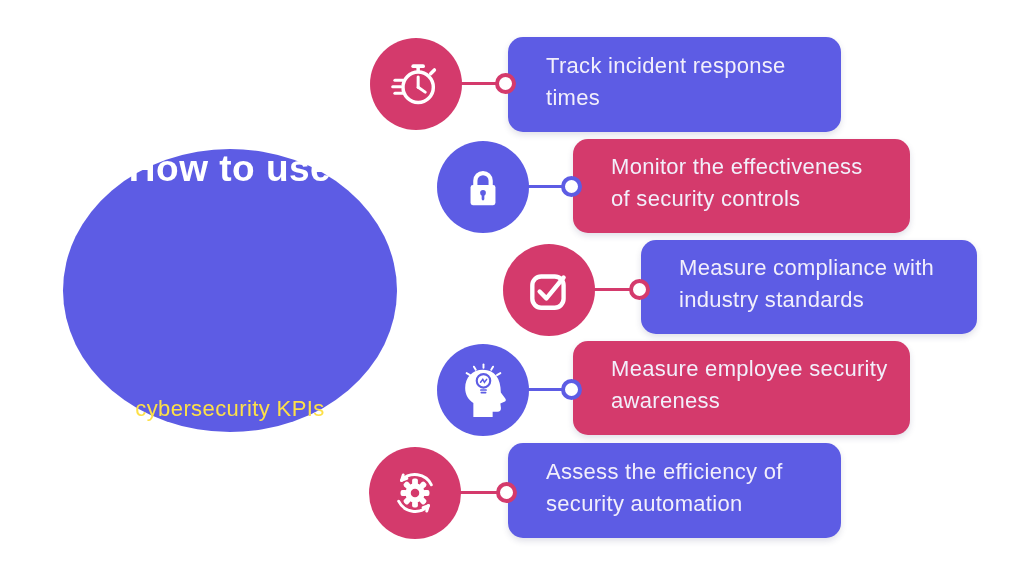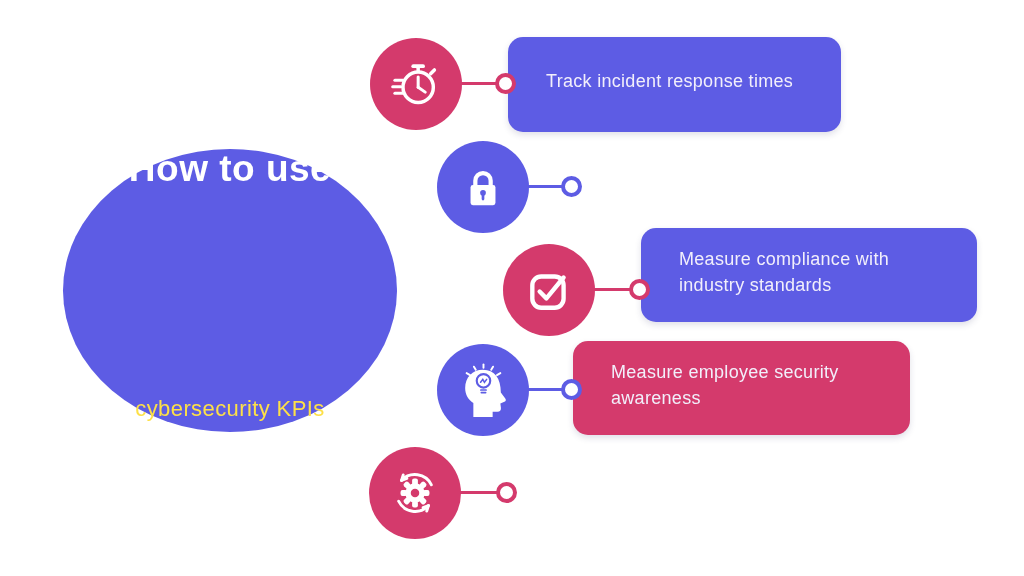--- a/index.html
+++ b/index.html
@@ -51,27 +51,27 @@
   .r2{left:561px;top:176px;}
   .r3{left:629px;top:279px;}
   .r4{left:561px;top:379px;}
   .r5{left:496px;top:482px;}
 
   
   .box{
     position:absolute;border-radius:15px;z-index:2;
     display:flex;align-items:center;box-sizing:border-box;
     padding:0 22px 6px 38px;
-    font-size:18px;line-height:1.45;letter-spacing:.3px;
+    font-size:22px;line-height:1.45;letter-spacing:.3px;
     color:var(--box-text,#f2effb);
     box-shadow:0 3px 6px rgba(45,45,100,.15);
   }
   .b1{left:508px;top:37px;width:333px;height:95px;}
   .b2{left:573px;top:139px;width:337px;height:94px;}
-  .b3{left:641px;top:228px;width:336px;height:94px;}
+  .b3{left:641px;top:240px;width:336px;height:94px;}
   .b4{left:573px;top:341px;width:337px;height:94px;}
   .b5{left:508px;top:443px;width:333px;height:95px;}
 
   
   .icon-stroke{stroke:#ffffff;fill:none;stroke-linecap:round;stroke-linejoin:round;}
   .keyhole{fill:var(--purple,#5d5ce4);}
   .bulb-line{stroke:var(--purple,#5d5ce4);fill:none;stroke-linecap:round;}
   .gear-hole{fill:var(--pink,#d43a6c);}
 </style>
 </head>
@@ -106,20 +106,23 @@
   <div class="line line-purple l2"></div>
   <div class="circle bg-purple c2">
     <svg width="46" height="46" viewBox="0 0 48 48">
       <path class="icon-stroke" d="M16 24 V 17.5 A 8 8 0 0 1 32 17.5 V 24" stroke-width="4.4"></path>
       <rect x="11" y="22" width="26" height="21" rx="2.5" fill="#ffffff"></rect>
       <circle class="keyhole" cx="24" cy="30" r="3"></circle>
       <rect class="keyhole" x="22.6" y="31.5" width="2.8" height="6.5" rx="1.4"></rect>
     </svg>
   </div>
   <div class="ring ring-purple r2"></div>
+  <div class="box bg-pink b2">
+    <span>Monitor the effectiveness of security controls</span>
+  </div>
 
   <div class="line line-pink l3"></div>
   <div class="circle bg-pink c3">
     <svg width="50" height="50" viewBox="0 0 48 48">
       <rect class="icon-stroke" x="8" y="11" width="30" height="30" rx="8.5" stroke-width="4.2"></rect>
       <path class="icon-stroke" d="M15 25.5 L 21.5 32 L 38 12" stroke-width="4.2"></path>
     </svg>
   </div>
   <div class="ring ring-pink r3"></div>
   <div class="box bg-purple b3">
@@ -161,14 +164,17 @@
         <circle r="10"></circle>
       </g>
       <circle class="gear-hole" r="4.4"></circle>
       <path class="icon-stroke" d="M17 -8.5 A 19 19 0 0 0 -14 -13" stroke-width="3"></path>
       <path class="icon-stroke" d="M-8.4 -15.2 L -14 -13 L -12.2 -18.7" stroke-width="3"></path>
       <path class="icon-stroke" d="M-17 8.5 A 19 19 0 0 0 14 13" stroke-width="3"></path>
       <path class="icon-stroke" d="M8.4 15.2 L 14 13 L 12.2 18.7" stroke-width="3"></path>
     </svg>
   </div>
   <div class="ring ring-pink r5"></div>
+  <div class="box bg-purple b5">
+    <span>Assess the efficiency of security automation</span>
+  </div>
 
 </div>
 
 </body></html>

